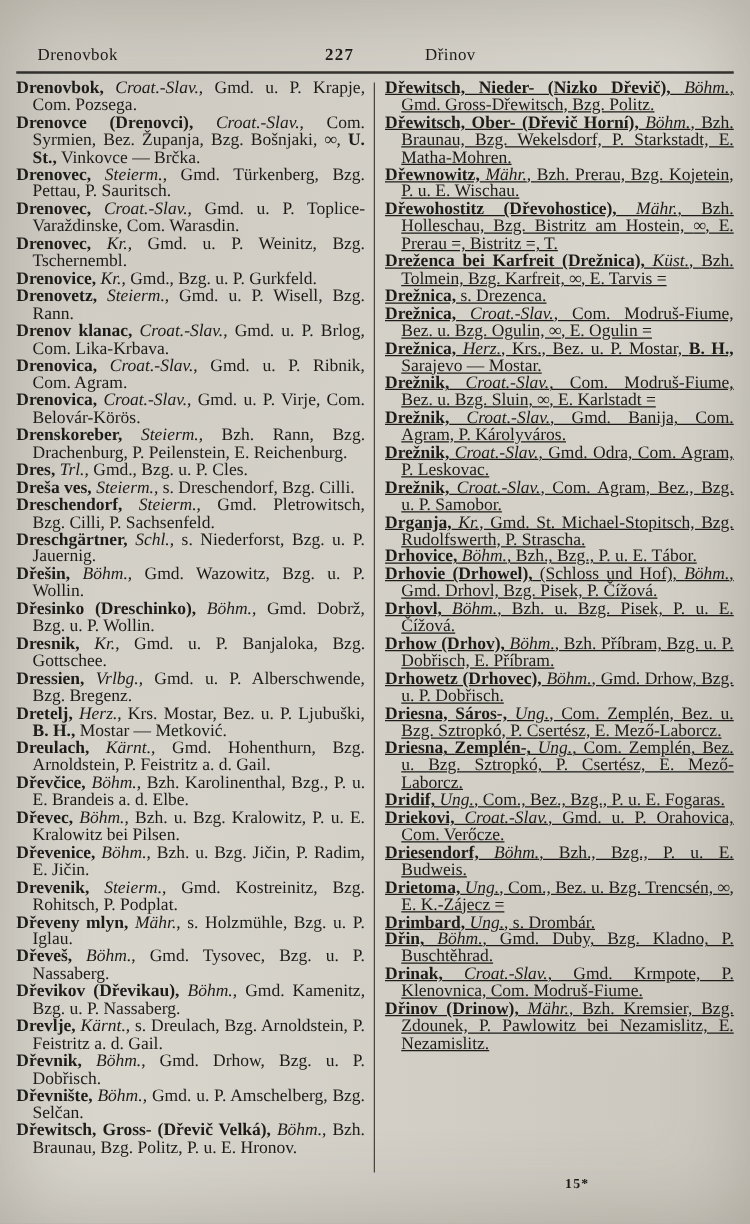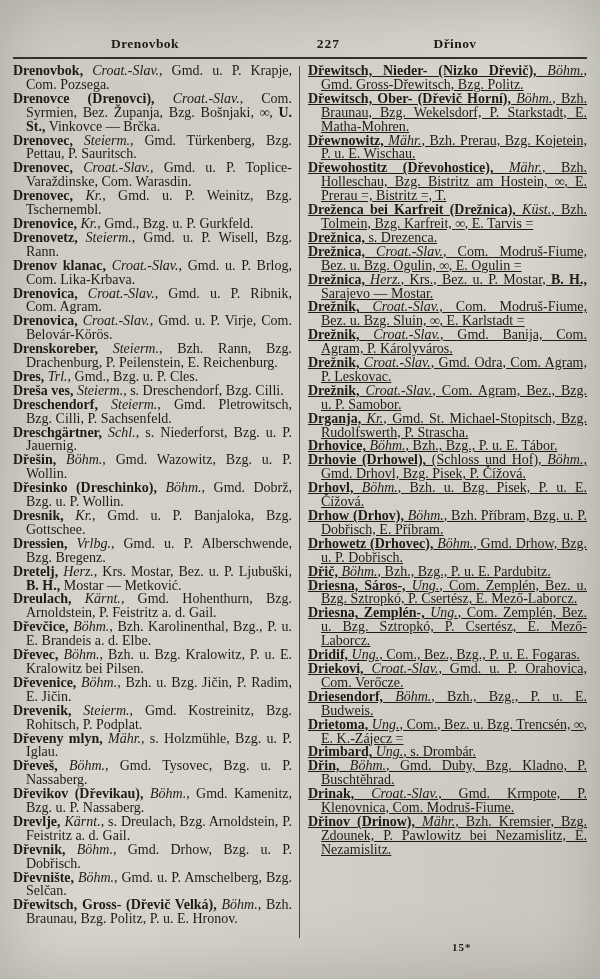--- a/index.html
+++ b/index.html
@@ -13,22 +13,22 @@
     box-shadow: inset 0 0 70px rgba(80,75,64,0.30);
     overflow:hidden;
     font-family:"Liberation Serif","DejaVu Serif",serif;
     color:#1d1c19;
   }
   .header{
     display:flex;align-items:baseline;
     padding:36px 30px 5px 30px;
     font-size:13.5px;
   }
-  .header .hword{flex:1;text-align:center;letter-spacing:0.4px;font-weight:bold;}
-  .header .pnum{width:80px;text-align:right;font-weight:bold;letter-spacing:1px;}
+  .header .hword{flex:1;text-align:left;letter-spacing:0.4px;}
+  .header .pnum{width:80px;text-align:left;font-weight:bold;letter-spacing:1px;}
   .rule{
     height:0;border-bottom:2px solid #33312c;
     margin:0 13px 0 13px;
   }
   .cols{
     display:flex;
     padding:5px 13px 0 13px;
     height:878px;
   }
   .col{
@@ -115,21 +115,20 @@
         <p class="entry"><span class="seg b">Drežnik,</span><span class="seg i"> Croat.-Slav.</span><span class="seg r">, Com. Modruš-Fiume, Bez. u. Bzg. Sluin, </span><span class="seg horn">∞</span><span class="seg r">, E. Karlstadt =</span></p>
         <p class="entry"><span class="seg b">Drežnik,</span><span class="seg i"> Croat.-Slav.</span><span class="seg r">, Gmd. Banija, Com. Agram, P. Károlyváros.</span></p>
         <p class="entry"><span class="seg b">Drežnik,</span><span class="seg i"> Croat.-Slav.</span><span class="seg r">, Gmd. Odra, Com. Agram, P. Leskovac.</span></p>
         <p class="entry"><span class="seg b">Drežnik,</span><span class="seg i"> Croat.-Slav.</span><span class="seg r">, Com. Agram, Bez., Bzg. u. P. Samobor.</span></p>
         <p class="entry"><span class="seg b">Drganja,</span><span class="seg i"> Kr.</span><span class="seg r">, Gmd. St. Michael-Stopitsch, Bzg. Rudolfswerth, P. Strascha.</span></p>
         <p class="entry"><span class="seg b">Drhovice,</span><span class="seg i"> Böhm.</span><span class="seg r">, Bzh., Bzg., P. u. E. Tábor.</span></p>
         <p class="entry"><span class="seg b">Drhovie (Drhowel),</span><span class="seg r"> (Schloss und Hof), </span><span class="seg i">Böhm.</span><span class="seg r">, Gmd. Drhovl, Bzg. Pisek, P. Čížová.</span></p>
         <p class="entry"><span class="seg b">Drhovl,</span><span class="seg i"> Böhm.</span><span class="seg r">, Bzh. u. Bzg. Pisek, P. u. E. Čížová.</span></p>
         <p class="entry"><span class="seg b">Drhow (Drhov),</span><span class="seg i"> Böhm.</span><span class="seg r">, Bzh. Příbram, Bzg. u. P. Dobřisch, E. Příbram.</span></p>
         <p class="entry"><span class="seg b">Drhowetz (Drhovec),</span><span class="seg i"> Böhm.</span><span class="seg r">, Gmd. Drhow, Bzg. u. P. Dobřisch.</span></p>
-        <p class="entry"><span class="seg b">Dřič,</span><span class="seg i"> Böhm.</span><span class="seg r">, Bzh., Bzg., P. u. E. Pardubitz.</span></p>
         <p class="entry"><span class="seg b">Driesna, Sáros-,</span><span class="seg i"> Ung.</span><span class="seg r">, Com. Zemplén, Bez. u. Bzg. Sztropkó, P. Csertész, E. Mező-Laborcz.</span></p>
         <p class="entry"><span class="seg b">Driesna, Zemplén-,</span><span class="seg i"> Ung.</span><span class="seg r">, Com. Zemplén, Bez. u. Bzg. Sztropkó, P. Csertész, E. Mező-Laborcz.</span></p>
         <p class="entry"><span class="seg b">Dridif,</span><span class="seg i"> Ung.</span><span class="seg r">, Com., Bez., Bzg., P. u. E. Fogaras.</span></p>
         <p class="entry"><span class="seg b">Driekovi,</span><span class="seg i"> Croat.-Slav.</span><span class="seg r">, Gmd. u. P. Orahovica, Com. Verőcze.</span></p>
         <p class="entry"><span class="seg b">Driesendorf,</span><span class="seg i"> Böhm.</span><span class="seg r">, Bzh., Bzg., P. u. E. Budweis.</span></p>
         <p class="entry"><span class="seg b">Drietoma,</span><span class="seg i"> Ung.</span><span class="seg r">, Com., Bez. u. Bzg. Trencsén, </span><span class="seg horn">∞</span><span class="seg r">, E. K.-Zájecz =</span></p>
         <p class="entry"><span class="seg b">Drimbard,</span><span class="seg i"> Ung.</span><span class="seg r">, s. Drombár.</span></p>
         <p class="entry"><span class="seg b">Dřin,</span><span class="seg i"> Böhm.</span><span class="seg r">, Gmd. Duby, Bzg. Kladno, P. Buschtěhrad.</span></p>
         <p class="entry"><span class="seg b">Drinak,</span><span class="seg i"> Croat.-Slav.</span><span class="seg r">, Gmd. Krmpote, P. Klenovnica, Com. Modruš-Fiume.</span></p>
         <p class="entry"><span class="seg b">Dřinov (Drinow),</span><span class="seg i"> Mähr.</span><span class="seg r">, Bzh. Kremsier, Bzg. Zdounek, P. Pawlowitz bei Nezamislitz, E. Nezamislitz.</span></p>

